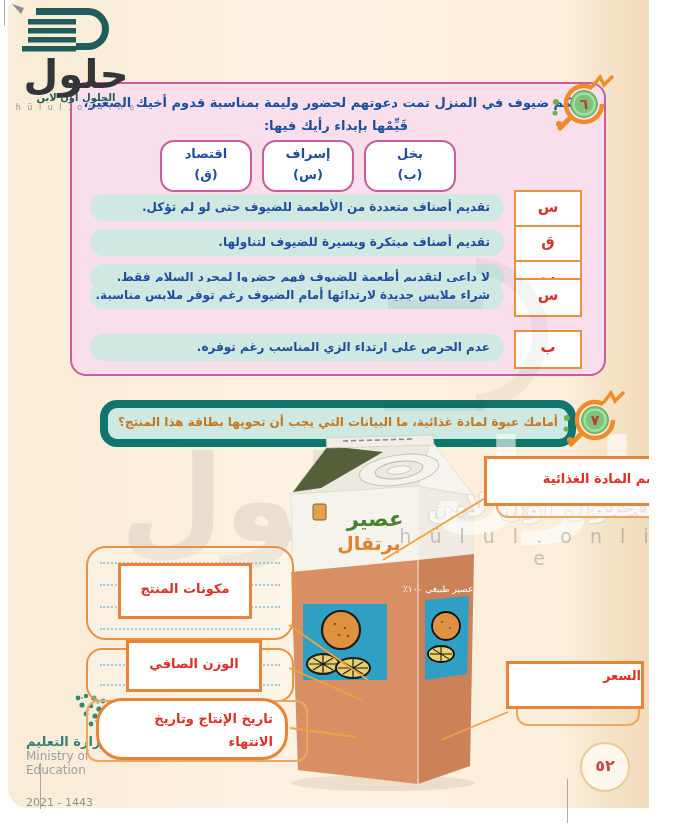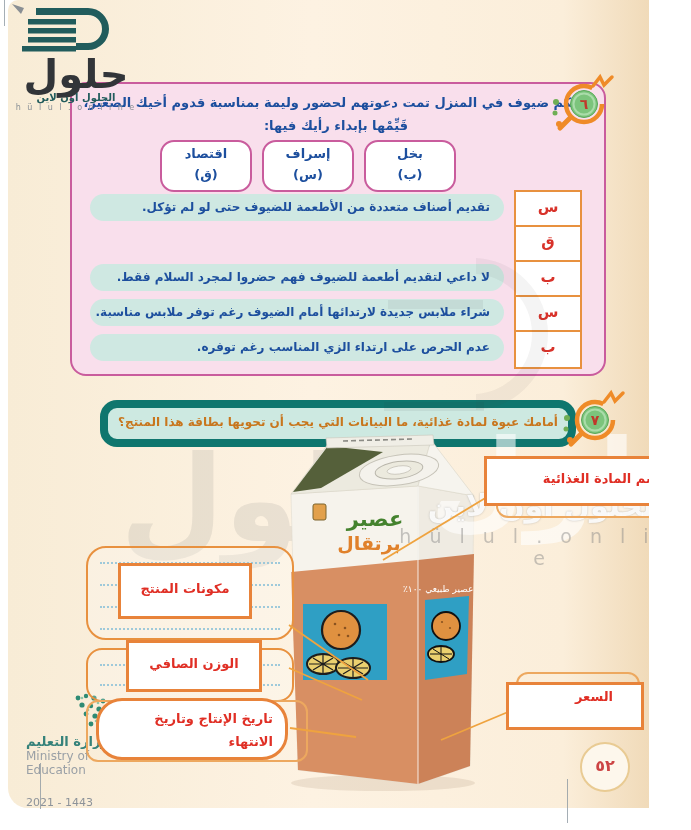--- a/index.html
+++ b/index.html
@@ -115,27 +115,28 @@
         <div>(ق)</div>
       </div>
     </div>
 
     <div class="srows">
       <div class="srow" style="top:0;">
         <div class="pill">تقديم أصناف متعددة من الأطعمة للضيوف حتى لو لم تؤكل.</div>
         <div class="ansbox">س</div>
       </div>
       <div class="srow" style="top:35px;">
+        <div class="pill">تقديم أصناف مبتكرة ويسيرة للضيوف لتناولها.</div>
         <div class="ansbox">ق</div>
       </div>
       <div class="srow" style="top:70px;">
         <div class="pill">لا داعي لتقديم أطعمة للضيوف فهم حضروا لمجرد السلام فقط.</div>
         <div class="ansbox">ب</div>
       </div>
-      <div class="srow" style="top:105px;text-decoration:underline;">
+      <div class="srow" style="top:88px;text-decoration:underline;">
         <div class="pill">شراء ملابس جديدة لارتدائها أمام الضيوف رغم توفر ملابس مناسبة.</div>
         <div class="ansbox">س</div>
       </div>
       <div class="srow" style="top:140px;">
         <div class="pill">عدم الحرص على ارتداء الزي المناسب رغم توفره.</div>
         <div class="ansbox">ب</div>
       </div>
     </div>
   </div>
 
@@ -241,21 +242,21 @@
     <line x1="508" y1="712" x2="441" y2="740" stroke="#efa33f" stroke-width="1.8"></line>
   </svg>
 
   <div class="label" style="left:484px;top:456px;width:184px;height:44px;text-align:center;line-height:40px;padding-left:24px;">اسم المادة الغذائية</div>
   <div class="label" style="left:118px;top:563px;width:128px;height:50px;text-align:center;line-height:46px;">مكونات المنتج</div>
   <div class="label" style="left:126px;top:640px;width:130px;height:46px;text-align:center;line-height:42px;">الوزن الصافي</div>
   <div class="label" style="left:96px;top:698px;width:192px;height:62px;text-align:right;padding:6px 12px 0 0;box-sizing:border-box;line-height:1.8;border-radius:26px;">
     <span>تاريخ الإنتاج وتاريخ</span><br>
     <span>الانتهاء</span>
   </div>
-  <div class="label" style="left:506px;top:682px;width:138px;height:48px;text-align:right;padding:4px 28px 0 0;box-sizing:border-box;">السعر</div>
+  <div class="label" style="left:506px;top:661px;width:138px;height:48px;text-align:right;padding:4px 0 0 0;box-sizing:border-box;">السعر</div>
 
   <div class="moe">
     <svg width="52" height="40" viewBox="0 0 52 40" style="margin-left:44px;display:block;">
       <g fill="#2e8b74">
         <circle cx="8" cy="6" r="2.4"></circle>
           <circle cx="16" cy="4" r="2.2"></circle>
           <circle cx="24" cy="6" r="2.6"></circle>
         <circle cx="33" cy="9" r="2.4"></circle>
           <circle cx="12" cy="13" r="2.6"></circle>
           <circle cx="21" cy="14" r="2.2"></circle>

